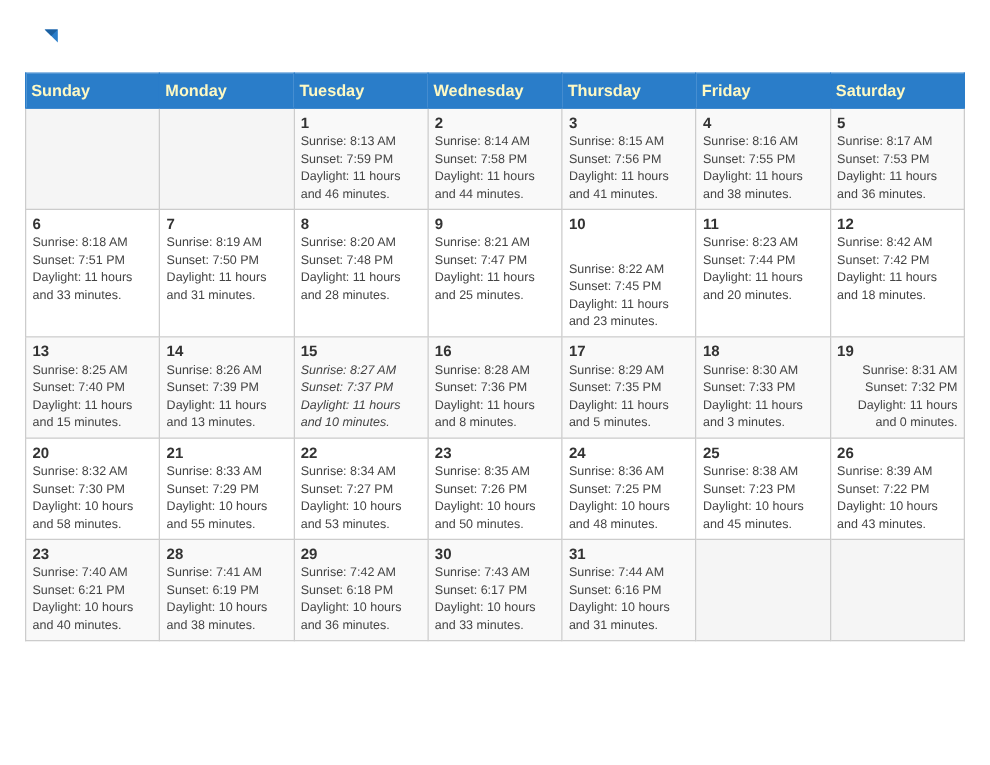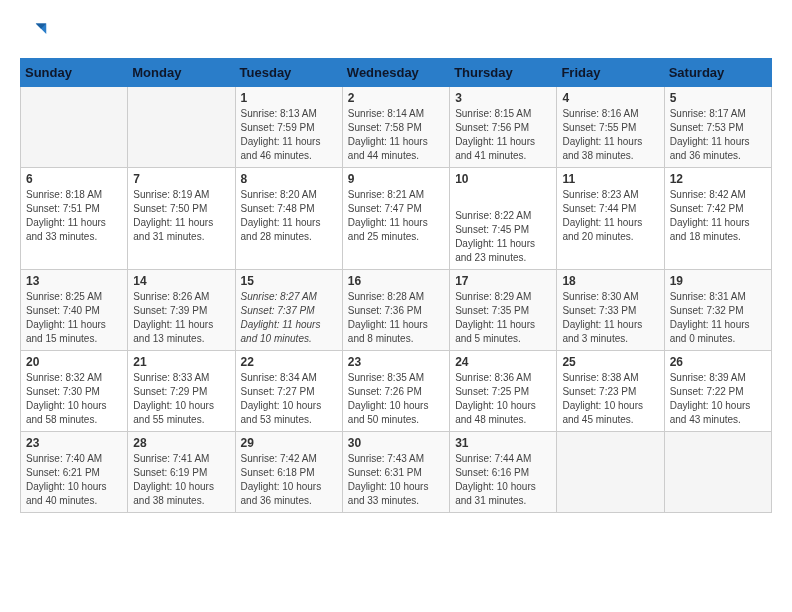--- a/index.html
+++ b/index.html
@@ -37,21 +37,21 @@
       font-size: 15px;
       color: #333;
     }
     table {
       width: 100%;
       border-collapse: collapse;
       table-layout: fixed;
     }
     th {
       background-color: #2a7dc9;
-      color: #0f172a;
+      color: #fef9c3;
       font-size: 13px;
       font-weight: bold;
       padding: 6px 4px;
       text-align: left;
       border: 1px solid #2a7dc9;
     }
     td {
       vertical-align: top;
       border: 1px solid #ccc;
       padding: 4px 5px;
@@ -219,21 +219,21 @@
 Daylight: 11 hours and 5 minutes.</div>
         </td>
         <td>
           <span class="day-num">18</span>
           <div class="day-info" style="white-space: pre-line;">Sunrise: 8:30 AM
 Sunset: 7:33 PM
 Daylight: 11 hours and 3 minutes.</div>
         </td>
         <td>
           <span class="day-num">19</span>
-          <div class="day-info" style="white-space: pre-line;">Sunrise: 8:31 AM
+          <div class="day-info" style="white-space: pre-line; text-align: right;">Sunrise: 8:31 AM
 Sunset: 7:32 PM
 Daylight: 11 hours and 0 minutes.</div>
         </td>
       </tr>
       <tr>
         <td>
           <span class="day-num">20</span>
           <div class="day-info" style="white-space: pre-line;">Sunrise: 8:32 AM
 Sunset: 7:30 PM
 Daylight: 10 hours and 58 minutes.</div>
@@ -290,21 +290,21 @@
         </td>
         <td>
           <span class="day-num">29</span>
           <div class="day-info" style="white-space: pre-line;">Sunrise: 7:42 AM
 Sunset: 6:18 PM
 Daylight: 10 hours and 36 minutes.</div>
         </td>
         <td>
           <span class="day-num">30</span>
           <div class="day-info" style="white-space: pre-line;">Sunrise: 7:43 AM
-Sunset: 6:31 PM
+Sunset: 6:17 PM
 Daylight: 10 hours and 33 minutes.</div>
         </td>
         <td>
           <span class="day-num">31</span>
           <div class="day-info" style="white-space: pre-line;">Sunrise: 7:44 AM
 Sunset: 6:16 PM
 Daylight: 10 hours and 31 minutes.</div>
         </td>
         <td class="empty"></td>
         <td class="empty"></td>

